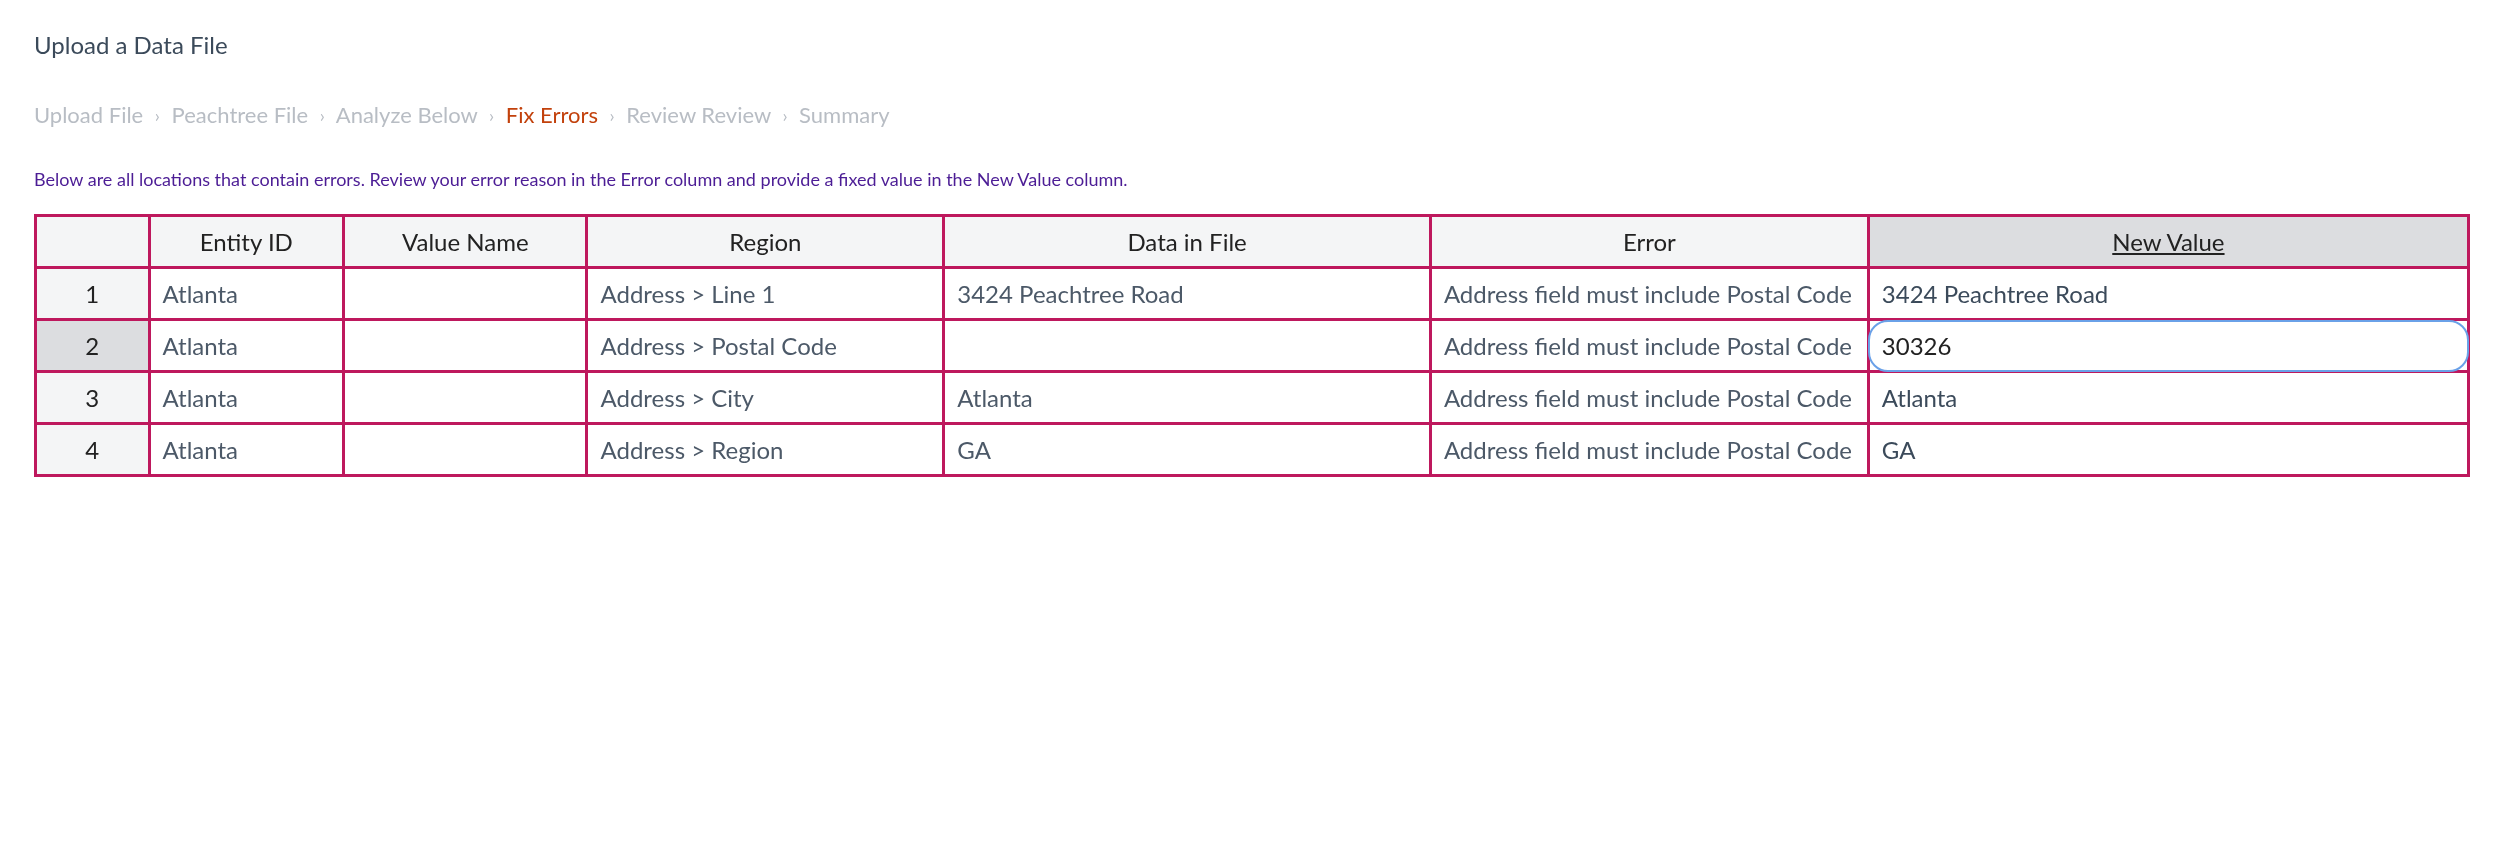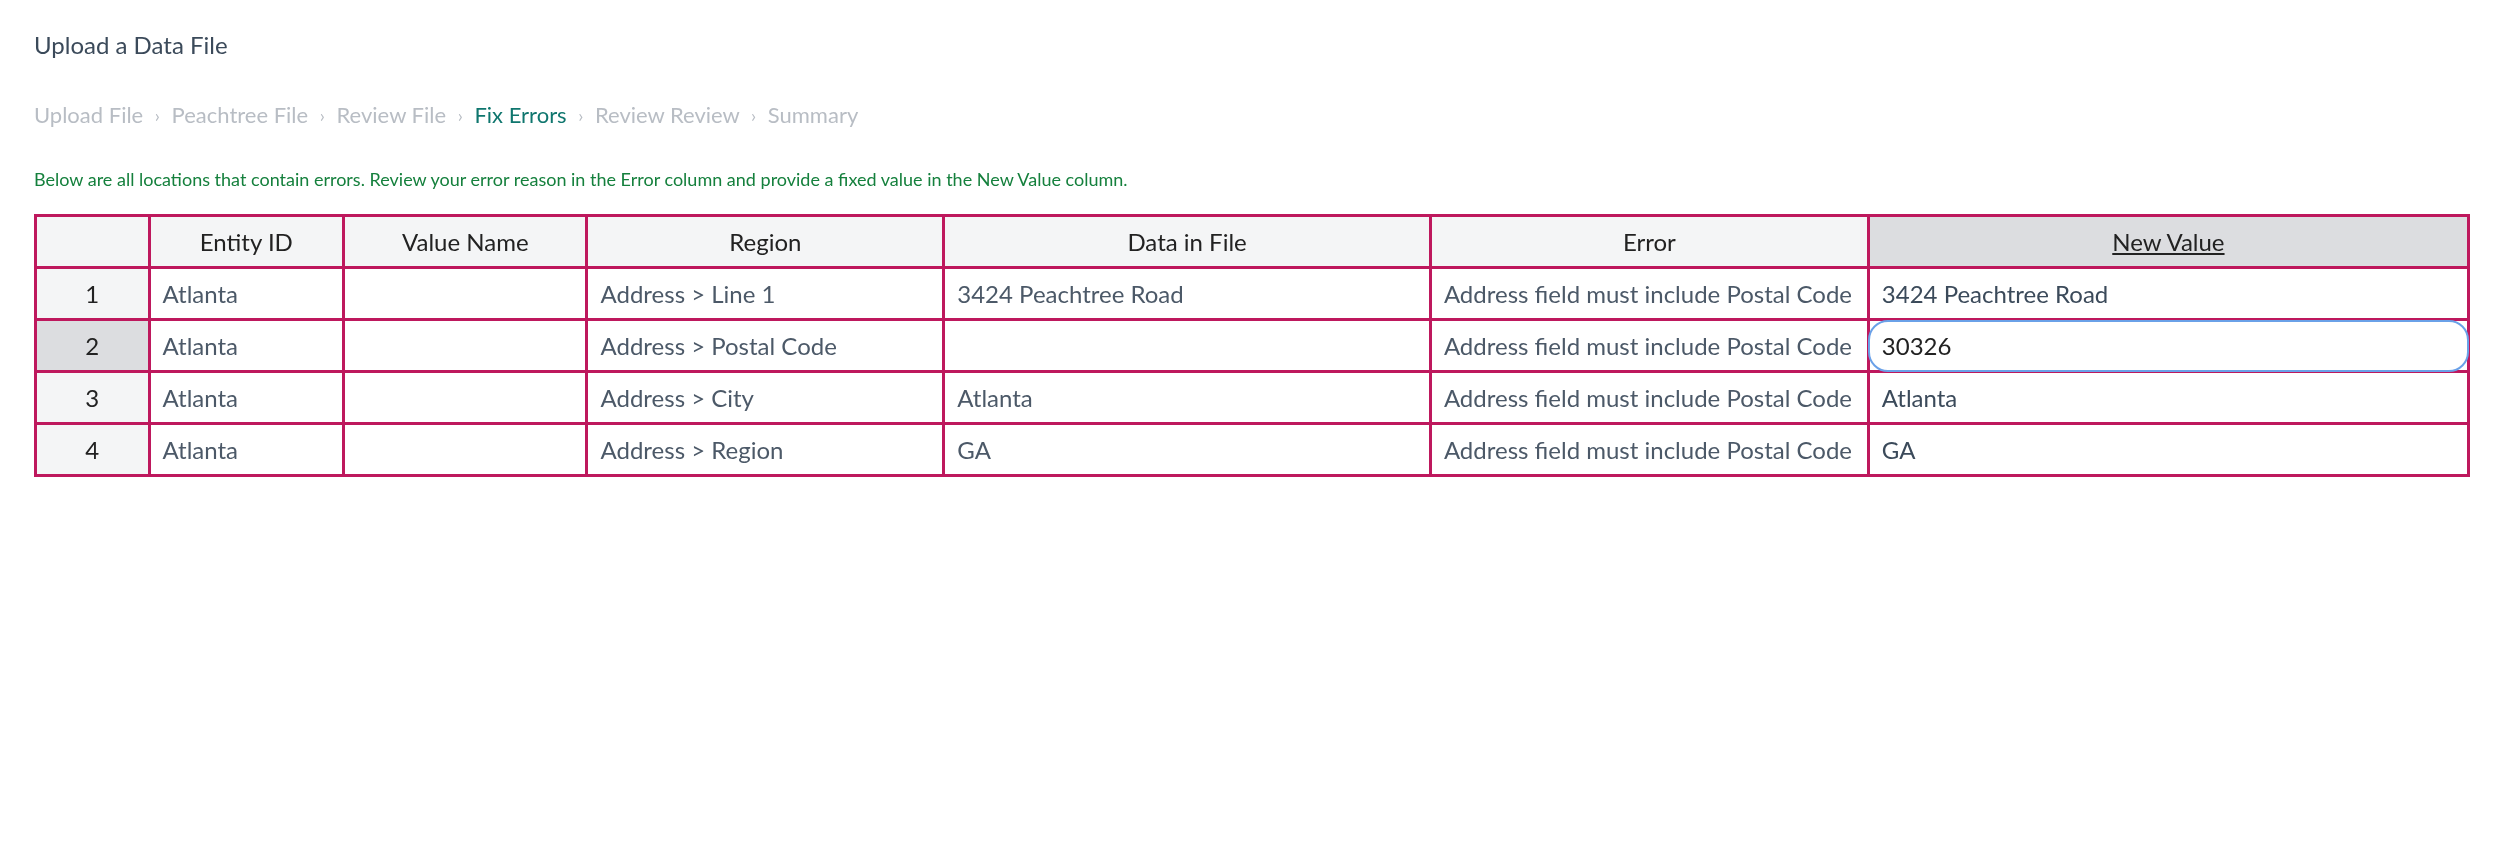--- a/index.html
+++ b/index.html
@@ -19,32 +19,32 @@
   }
   .breadcrumb {
     font-size: 22px;
     color: #b8bdc4;
     margin-bottom: 40px;
   }
   .breadcrumb .step {
     display: inline;
   }
   .breadcrumb .step.active {
-    color: #0f766e;
+    color: #c2410c;
   }
   .breadcrumb .sep {
     color: #b8bdc4;
     padding: 0 6px;
     font-size: 18px;
     position: relative;
     top: -1px;
   }
   .instructions {
     font-size: 18px;
-    color: #15803d;
+    color: #4c1d95;
     margin-bottom: 24px;
   }
   table.grid {
     border-collapse: collapse;
     width: 100%;
     table-layout: fixed;
   }
   table.grid th, table.grid td {
     border: 3px solid #be185d;
     padding: 10px 12px;
@@ -94,21 +94,21 @@
 </head>
 <body>
 
 <h1 class="page-title">Upload a Data File</h1>
 
 <div class="breadcrumb">
   <span class="step">Upload File</span>
   <span class="sep">›</span>
   <span class="step">Peachtree File</span>
   <span class="sep">›</span>
-  <span class="step">Review File</span>
+  <span class="step">Analyze Below</span>
   <span class="sep">›</span>
   <span class="step active">Fix Errors</span>
   <span class="sep">›</span>
   <span class="step">Review Review</span>
   <span class="sep">›</span>
   <span class="step">Summary</span>
 </div>
 
 <div class="instructions">Below are all locations that contain errors. Review your error reason in the Error column and provide a fixed value in the New Value column.</div>
 

